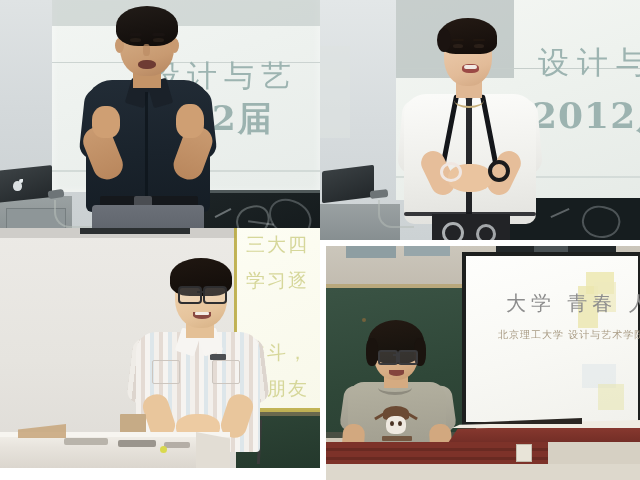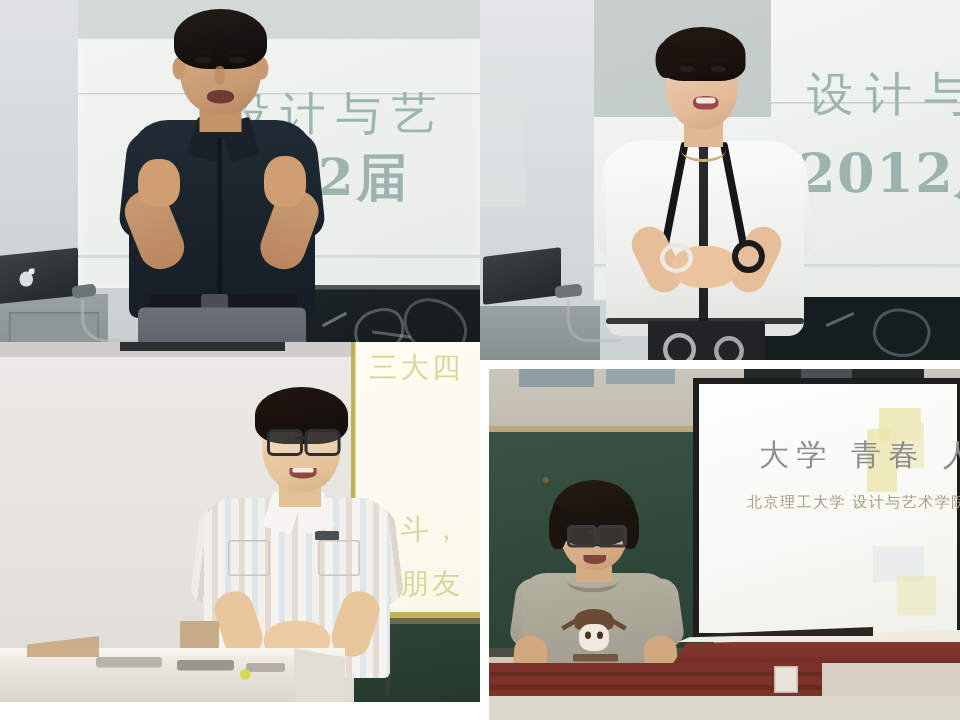--- a/index.html
+++ b/index.html
@@ -387,20 +387,21 @@
 
   <div class="cell q3">
     <div class="layer wall"></div>
     <div class="layer wall-top"></div>
     <div class="layer dark-strip"></div>
     <div class="layer proj"></div>
     <div class="layer proj-frame-l"></div>
     <div class="layer proj-frame-b"></div>
     <div class="layer proj-frame-b2"></div>
     <div class="layer proj-line pl1">三大四</div>
+    <div class="layer proj-line pl2">学习逐</div>
     <div class="layer proj-line pl4">奋斗，</div>
     <div class="layer proj-line pl5">了朋友</div>
     <div class="layer board"></div>
     <div class="layer pointer"></div>
 
     <div class="layer sleeve-l"></div>
     <div class="layer sleeve-r"></div>
     <div class="layer torso"></div>
     <div class="layer pocket-l"></div>
     <div class="layer pocket-r"></div>

